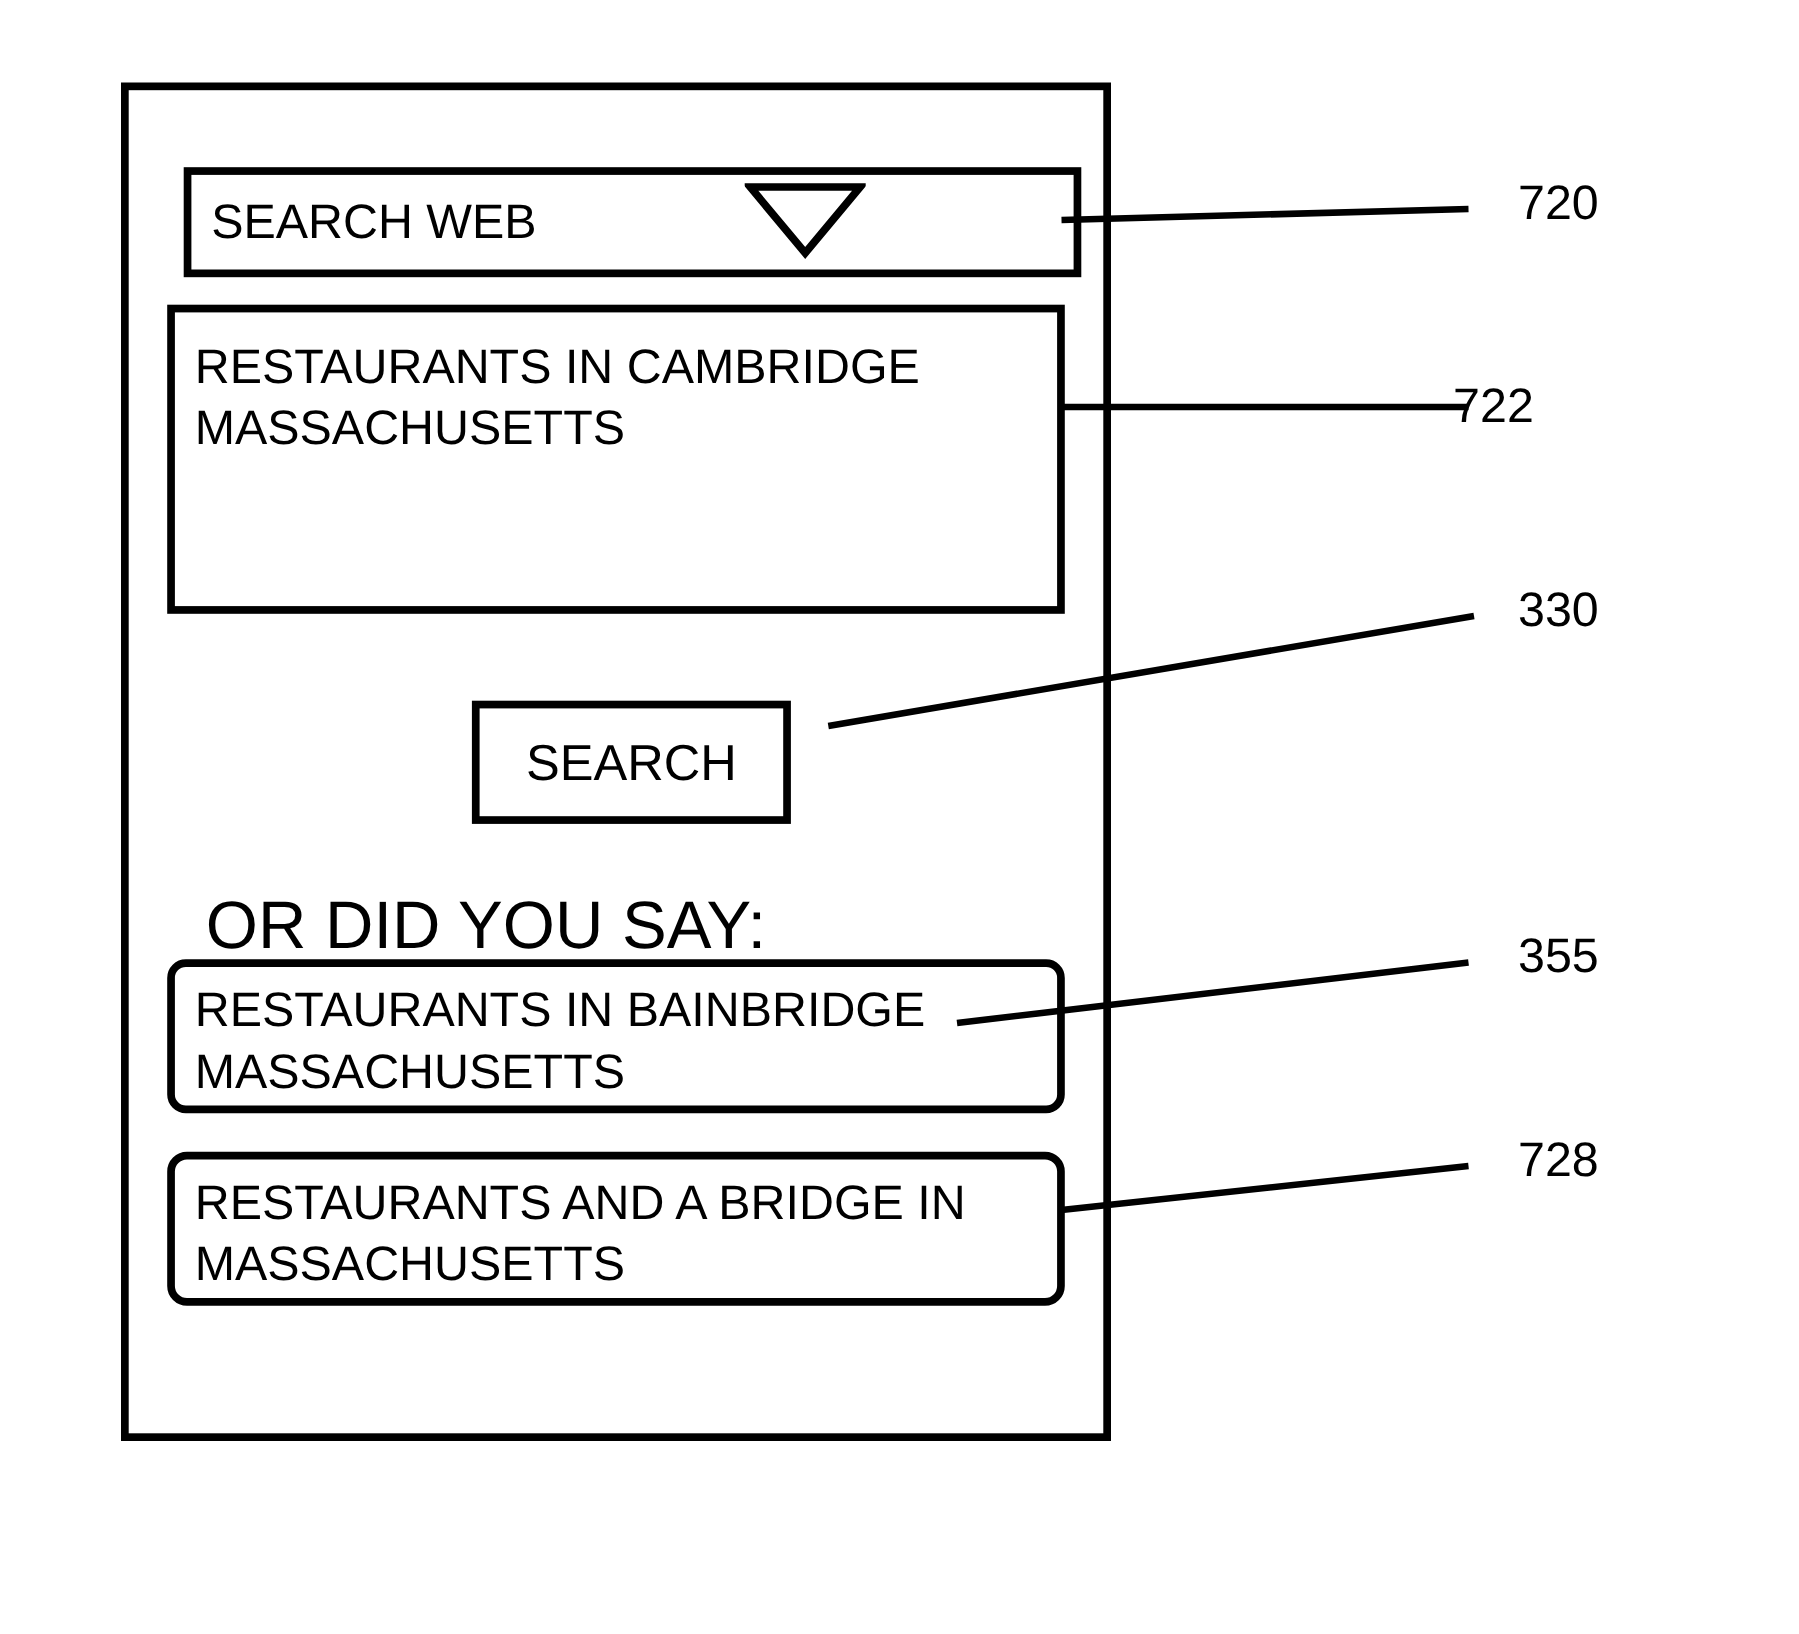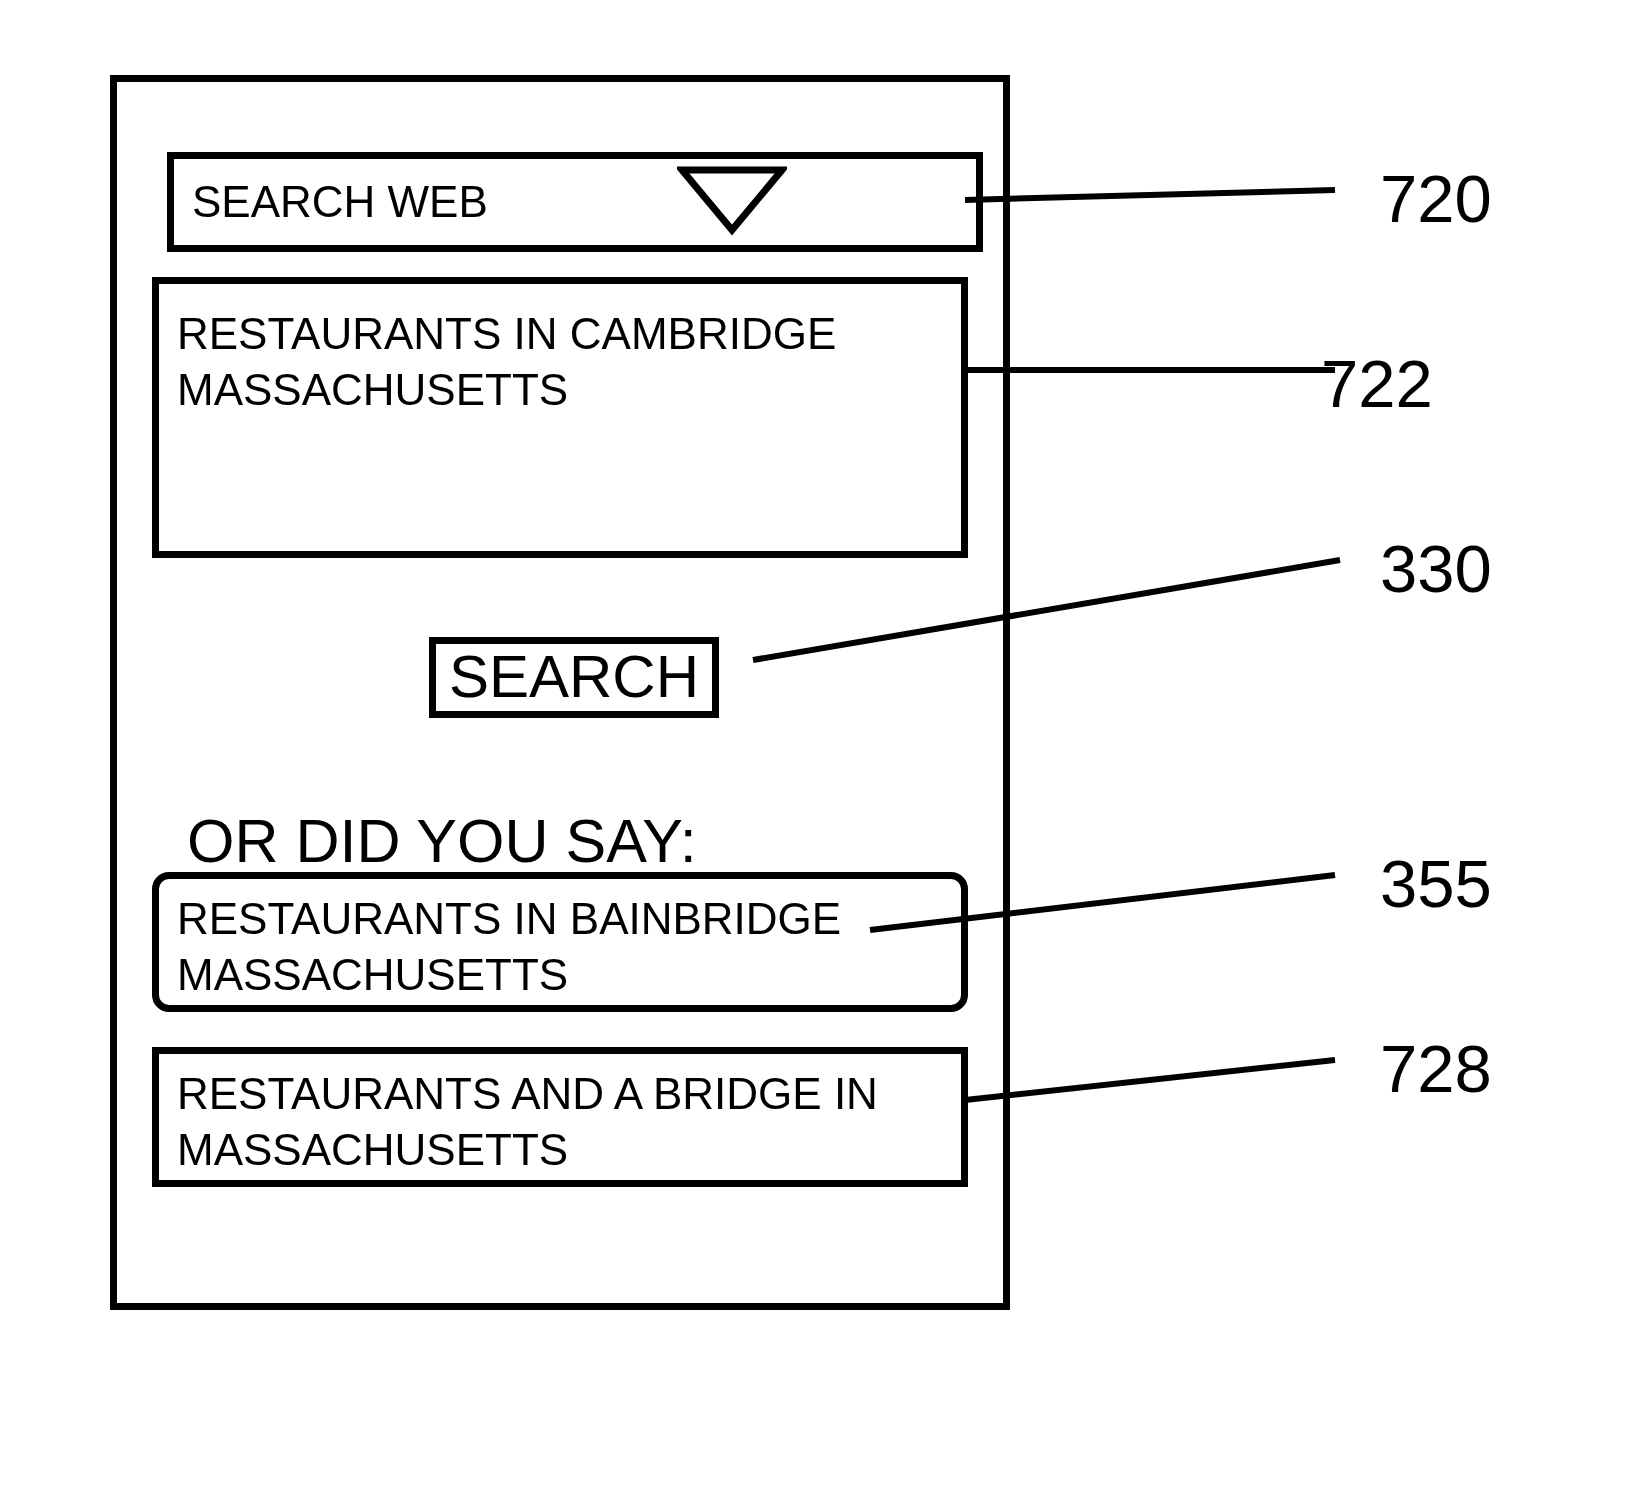--- a/index.html
+++ b/index.html
@@ -52,24 +52,24 @@
     top: 195px;
     width: 816px;
     height: 281px;
     align-items: flex-start;
     padding-top: 22px;
   }
   .search-btn {
     left: 312px;
     top: 555px;
     width: 290px;
-    height: 81px;
+    height: 112px;
     padding: 0;
     justify-content: center;
-    font-size: 60px;
+    font-size: 46px;
   }
   .prompt {
     position: absolute;
     left: 70px;
     top: 724px;
     font-size: 61px;
   }
   .alt1 {
     left: 35px;
     top: 790px;
@@ -79,32 +79,33 @@
     padding-top: 12px;
     border-radius: 17px;
   }
   .alt2 {
     left: 35px;
     top: 965px;
     width: 816px;
     height: 140px;
     align-items: flex-start;
     padding-top: 12px;
+    border-radius: 18px;
   }
   .chevron {
     position: absolute;
     left: 560px;
     top: 83px;
   }
   .chevron svg {
     display: block;
   }
   .ref {
     position: absolute;
-    font-size: 67px;
+    font-size: 44px;
   }
   .leadline {
     position: absolute;
     overflow: visible;
   }
   .leadline line {
     stroke: #000;
     stroke-width: 6;
   }
 </style>

